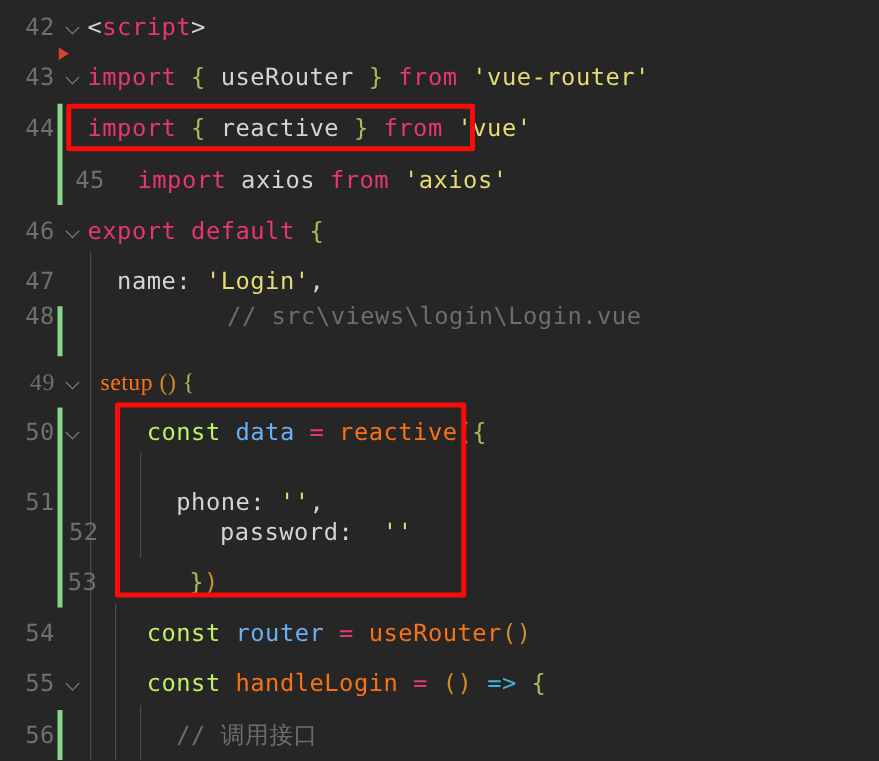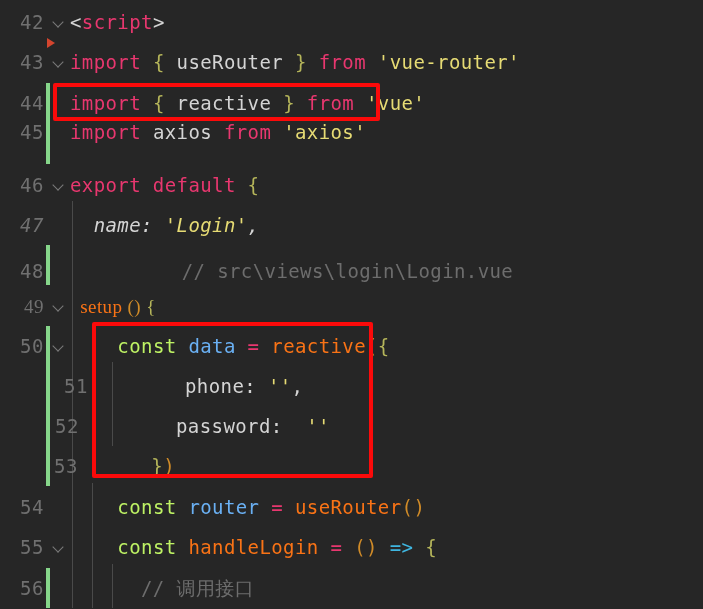--- a/index.html
+++ b/index.html
@@ -157,44 +157,44 @@
       </div>
       <div class="code"><span class="t-kw">import</span><span class="t-plain"> </span><span class="t-brace">{</span><span class="t-plain"> useRouter </span><span class="t-brace">}</span><span class="t-plain"> </span><span class="t-kw">from</span><span class="t-plain"> </span><span class="t-str">'vue-router'</span></div>
     </div>
     <div class="row" style="top: 83px;">
       <div class="gutter">
         <span class="lineno">44</span>
       </div>
       <div class="fold"></div>
       <div class="code"><span class="t-kw">import</span><span class="t-plain"> </span><span class="t-brace">{</span><span class="t-plain"> reactive </span><span class="t-brace">}</span><span class="t-plain"> </span><span class="t-kw">from</span><span class="t-plain"> </span><span class="t-str">'vue'</span></div>
     </div>
-    <div class="row" style="top: 112px;">
+    <div class="row" style="top: 124px; padding-left: 40px;">
       <div class="gutter">
         <span class="lineno">45</span>
       </div>
       <div class="fold"></div>
       <div class="code"><span class="t-kw">import</span><span class="t-plain"> axios </span><span class="t-kw">from</span><span class="t-plain"> </span><span class="t-str">'axios'</span></div>
     </div>
     <div class="row" style="top: 165px;">
       <div class="gutter">
         <span class="lineno">46</span>
       </div>
       <div class="fold">
         <span class="chev"></span>
       </div>
       <div class="code"><span class="t-kw">export default</span><span class="t-plain"> </span><span class="t-brace">{</span></div>
     </div>
-    <div class="row" style="top: 205px; font-style: italic;">
+    <div class="row" style="top: 205px;">
       <div class="gutter">
         <span class="lineno">47</span>
       </div>
       <div class="fold"></div>
       <div class="code"><span class="t-plain">  name</span><span class="t-plain">:</span><span class="t-plain"> </span><span class="t-str">'Login'</span><span class="t-plain">,</span></div>
     </div>
-    <div class="row" style="top: 251px; gap: 44px;">
+    <div class="row" style="top: 233px; gap: 44px;">
       <div class="gutter">
         <span class="lineno">48</span>
       </div>
       <div class="fold"></div>
       <div class="code"><span class="t-comment">  // src\views\login\Login.vue</span></div>
     </div>
     <div class="row" style="top: 286px; font-family: Liberation Serif, serif;">
       <div class="gutter">
         <span class="lineno">49</span>
       </div>
@@ -205,21 +205,21 @@
     </div>
     <div class="row" style="top: 326px;">
       <div class="gutter">
         <span class="lineno">50</span>
       </div>
       <div class="fold">
         <span class="chev"></span>
       </div>
       <div class="code"><span class="t-plain">    </span><span class="t-const">const</span><span class="t-plain"> </span><span class="t-var">data</span><span class="t-plain"> </span><span class="t-kw">=</span><span class="t-plain"> </span><span class="t-func">reactive</span><span class="t-paren">(</span><span class="t-brace">{</span></div>
     </div>
-    <div class="row" style="top: 366px; padding-left: 44px;">
+    <div class="row" style="top: 382px;">
       <div class="gutter">
         <span class="lineno">51</span>
       </div>
       <div class="fold"></div>
       <div class="code"><span class="t-plain">      phone</span><span class="t-plain">:</span><span class="t-plain"> </span><span class="t-str">''</span><span class="t-plain">,</span></div>
     </div>
     <div class="row" style="top: 406px; margin-left: 35px;">
       <div class="gutter">
         <span class="lineno">52</span>
       </div>

